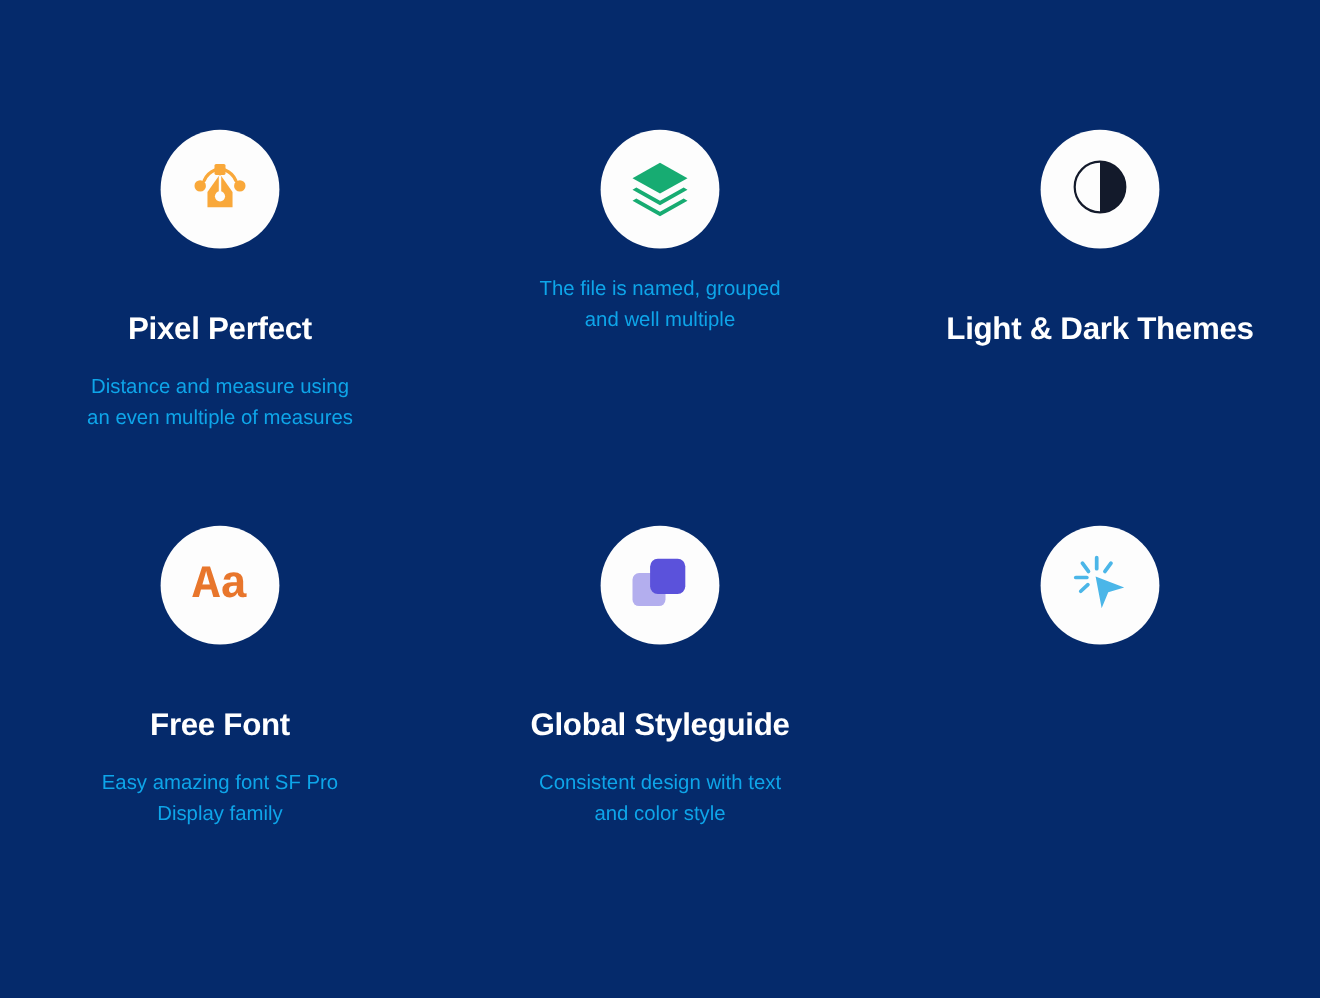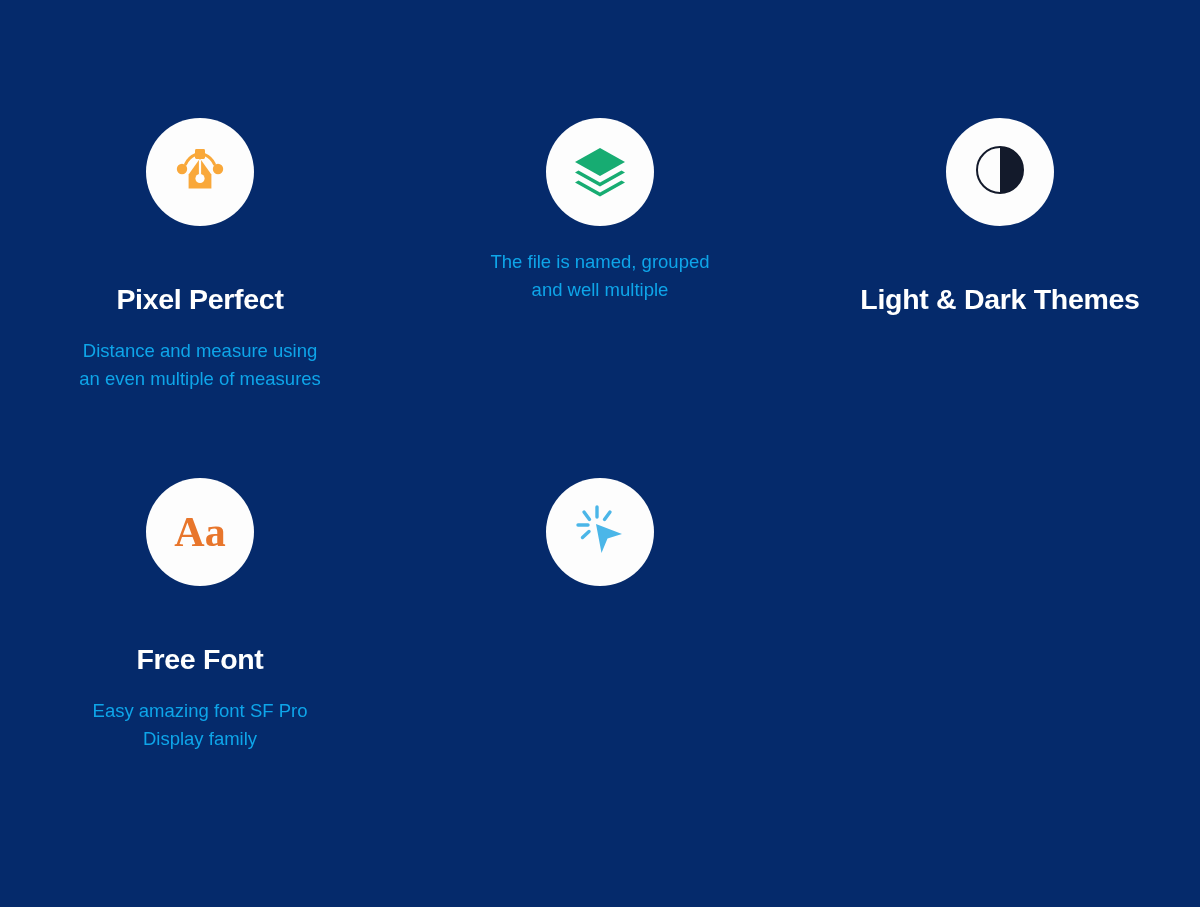--- a/index.html
+++ b/index.html
@@ -60,21 +60,21 @@
     font-size: 18.5px;
     font-weight: normal;
     color: #0ea5e9;
     line-height: 1.52;
     max-width: 300px;
     white-space: pre-line;
   }
 
   
   .aa-glyph {
-    font-family: Liberation Serif, serif;
+    font-family: Liberation Mono, monospace;
     font-size: 42px;
     font-weight: bold;
     color: #E8762C;
     letter-spacing: 0px;
     line-height: 1;
   }
 </style>
 </head>
 <body>
 
@@ -132,20 +132,33 @@
 
   <section class="feature-card">
     <div class="icon-badge">
       <span class="aa-glyph">Aa</span>
     </div>
     <h3 class="feature-title">Free Font</h3>
     <p class="feature-desc">Easy amazing font SF Pro
 Display family</p>
   </section>
 
+  <section class="feature-card">
+    <div class="icon-badge">
+      <span>
+        <svg width="56" height="56" viewBox="0 0 56 56" aria-hidden="true">
+          <rect x="3" y="19" width="30" height="30" rx="6" fill="#B3AEEE"></rect>
+          <rect x="19" y="6" width="32" height="32" rx="7" fill="#5B52DB"></rect>
+        </svg>
+      </span>
+    </div>
+    <h3 class="feature-title">Global Styleguide</h3>
+    <p class="feature-desc">Consistent design with text
+and color style</p>
+  </section>
 
   <section class="feature-card">
     <div class="icon-badge">
       <span>
         <svg width="54" height="54" viewBox="0 0 54 54" aria-hidden="true">
           <g stroke="#4BB6E8" stroke-width="3.4" stroke-linecap="round" fill="none">
             <line x1="24" y1="4" x2="24" y2="14"></line>
             <line x1="11" y1="9" x2="16.5" y2="16.5"></line>
             <line x1="5" y1="22" x2="15" y2="22"></line>
             <line x1="37" y1="9" x2="31.5" y2="16.5"></line>

